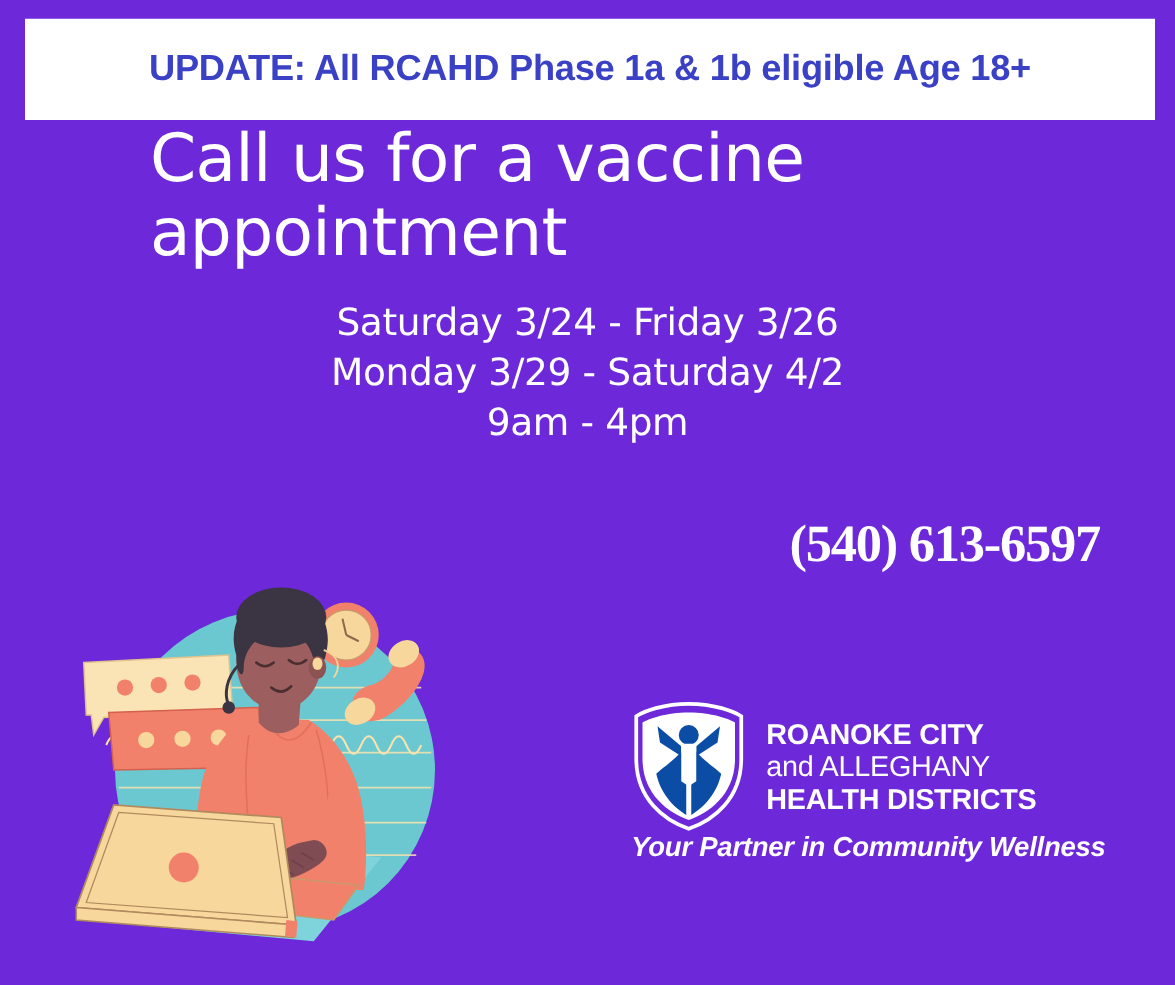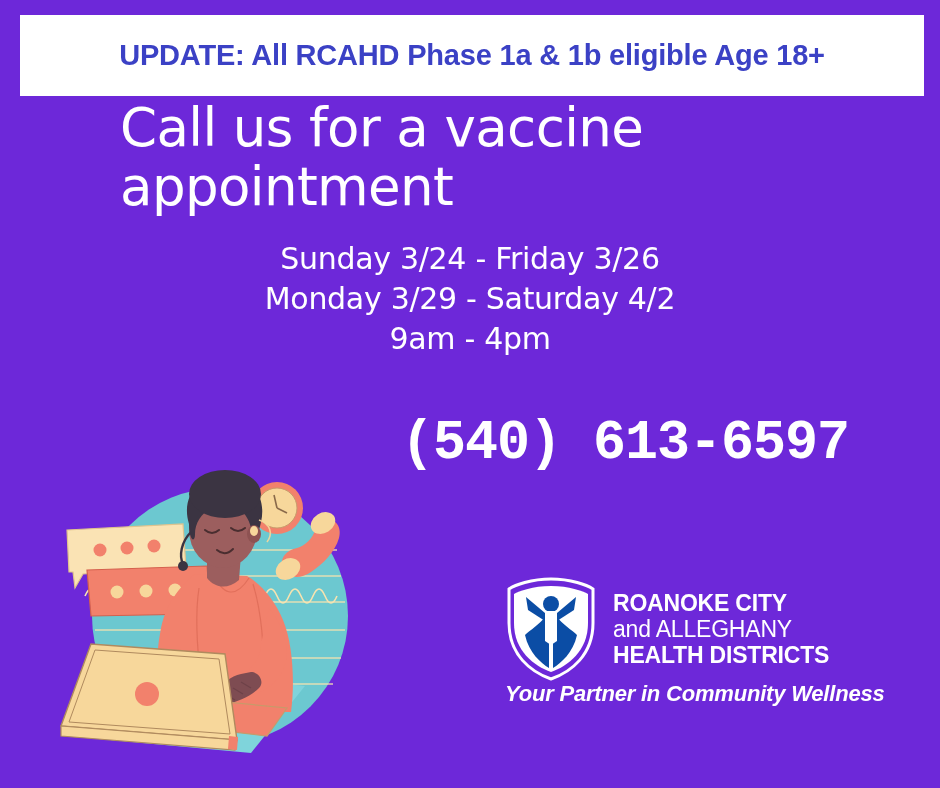--- a/index.html
+++ b/index.html
@@ -66,34 +66,34 @@
     letter-spacing: -0.3px;
   }
   .schedule div { white-space: nowrap; }
 
   
   .phone-number {
     position: absolute;
     left: 370px;
     top: 412px;
     width: 510px;
-    text-align: center;
-    color: #ffffff;
-    font-size: 55px;
-    font-weight: bold;
-    font-family: Liberation Mono, monospace;
+    text-align: right;
+    color: #ffffff;
+    font-size: 42px;
+    font-weight: bold;
+    font-family: Liberation Serif, serif;
     letter-spacing: -1px;
     white-space: nowrap;
   }
 
   
   .logo-block {
     position: absolute;
     left: 505px;
-    top: 577px;
+    top: 561px;
     width: 345px;
   }
   .logo-row {
     display: flex;
     align-items: center;
   }
   .shield-icon { width: 92px; height: 104px; flex: 0 0 92px; }
   .logo-text {
     margin-left: 16px;
     color: #ffffff;
@@ -129,21 +129,21 @@
 
 <div id="poster">
 
   <div class="update-banner">
     <div class="update-banner-text">UPDATE: All RCAHD Phase 1a &amp; 1b eligible Age 18+</div>
   </div>
 
   <div class="headline">Call us for a vaccine appointment</div>
 
   <div class="schedule">
-    <div>Sunday 3/24 - Friday 3/26</div>
+    <div>Saturday 3/24 - Friday 3/26</div>
     <div>Monday 3/29 - Saturday 4/2</div>
     <div>9am - 4pm</div>
   </div>
 
   <div class="phone-number">(540) 613-6597</div>
 
   <div class="logo-block">
     <div class="logo-row">
       <svg class="shield-icon" viewBox="0 0 92 104">
         <path d="M46 2 C 66 2, 82 8, 88 12 L 88 46 C 88 78, 66 95, 46 102 C 26 95, 4 78, 4 46 L 4 12 C 10 8, 26 2, 46 2 Z" fill="none" stroke="#ffffff" stroke-width="3"></path>

